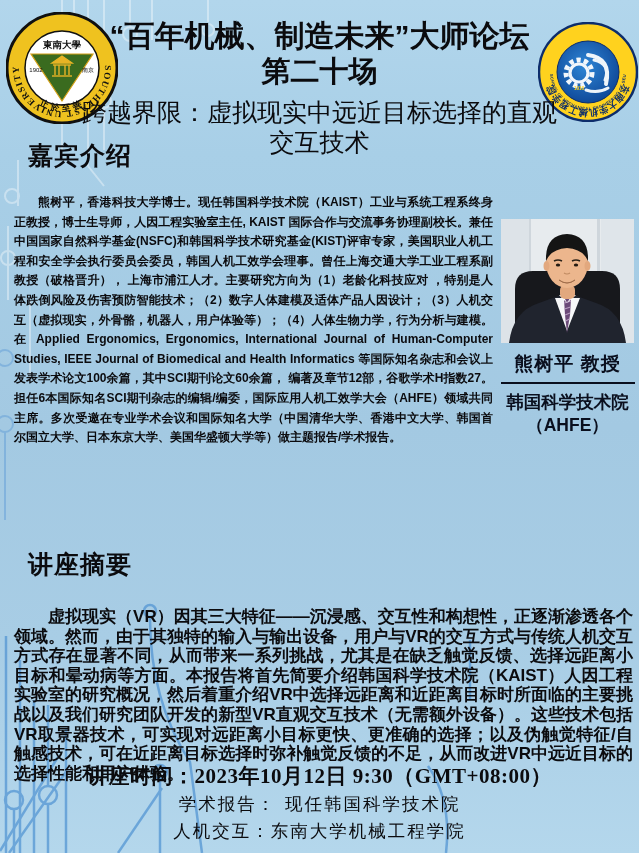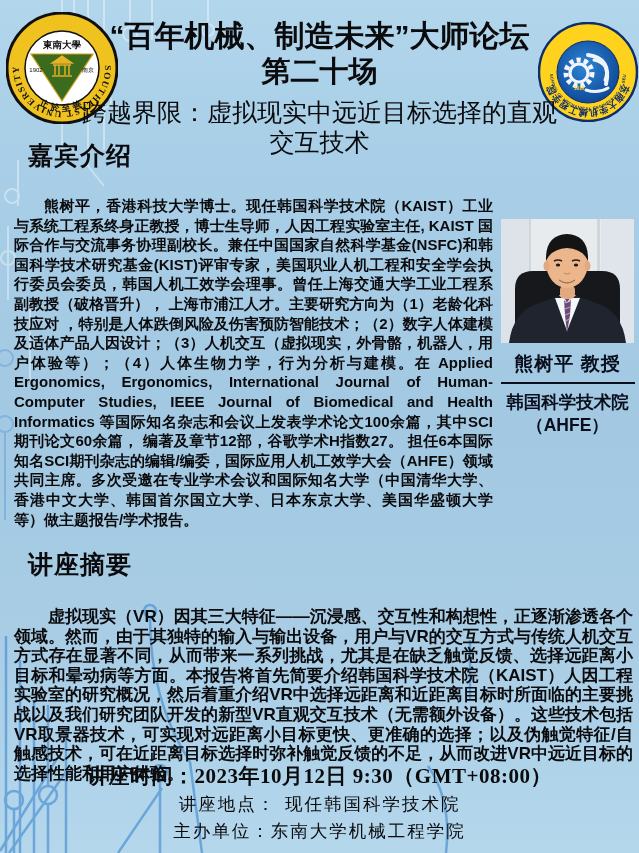--- a/index.html
+++ b/index.html
@@ -25,21 +25,21 @@
   .subtitle-inner{
     display:inline-block;width:478px;font-size:25px;font-weight:400;line-height:30px;text-align:center;
   }
   .sec-heading{
     position:absolute;font-size:25px;font-weight:800;letter-spacing:1px;
   }
   .guest-heading{left:28px;top:139px;}
   .abstract-heading{left:28px;top:548px;}
   .bio{
     position:absolute;left:14px;top:181px;width:479px;
-    font-size:15px;line-height:19.6px;text-align:justify;text-justify:inter-ideograph;
+    font-size:12px;line-height:19.6px;text-align:justify;text-justify:inter-ideograph;
     text-indent:2em;font-weight:600;letter-spacing:0px;
   }
   .abstract{
     position:absolute;left:14px;top:590px;width:619px;
     font-size:17px;line-height:19.6px;text-align:justify;text-justify:inter-ideograph;
     text-indent:2em;font-weight:600;
   }
   .photo-card{position:absolute;left:499px;top:219px;width:137px;text-align:center;}
   .photo{width:133px;height:124px;display:block;margin:0 auto;}
   .caption-name{margin-top:8px;font-size:19px;font-weight:800;letter-spacing:1px;color:#0a0f1e;}
@@ -213,20 +213,20 @@
   </div>
 
   <div class="sec-heading abstract-heading">讲座摘要</div>
   <p class="abstract">虚拟现实（VR）因其三大特征——沉浸感、交互性和构想性，正逐渐渗透各个领域。然而，由于其独特的输入与输出设备，用户与VR的交互方式与传统人机交互方式存在显著不同，从而带来一系列挑战，尤其是在缺乏触觉反馈、选择远距离小目标和晕动病等方面。本报告将首先简要介绍韩国科学技术院（KAIST）人因工程实验室的研究概况，然后着重介绍VR中选择远距离和近距离目标时所面临的主要挑战以及我们研究团队开发的新型VR直观交互技术（无需额外设备）。这些技术包括VR取景器技术，可实现对远距离小目标更快、更准确的选择；以及伪触觉特征/自触感技术，可在近距离目标选择时弥补触觉反馈的不足，从而改进VR中远近目标的选择性能和用户体验。</p>
 
   <div class="footer">
     <div class="footer-time">
       <span>讲座时间：</span><span>2023年10月12日 9:30（GMT+08:00）</span>
     </div>
     <div class="footer-line">
-      <span>讲座地点：</span><span class="label-gap"></span><span>现任韩国科学技术院</span>
+      <span>学术报告：</span><span class="label-gap"></span><span>现任韩国科学技术院</span>
     </div>
     <div class="footer-line">
-      <span>主办单位：</span><span>东南大学机械工程学院</span>
+      <span>人机交互：</span><span>东南大学机械工程学院</span>
     </div>
   </div>
 
 </div>
 
 </body></html>

